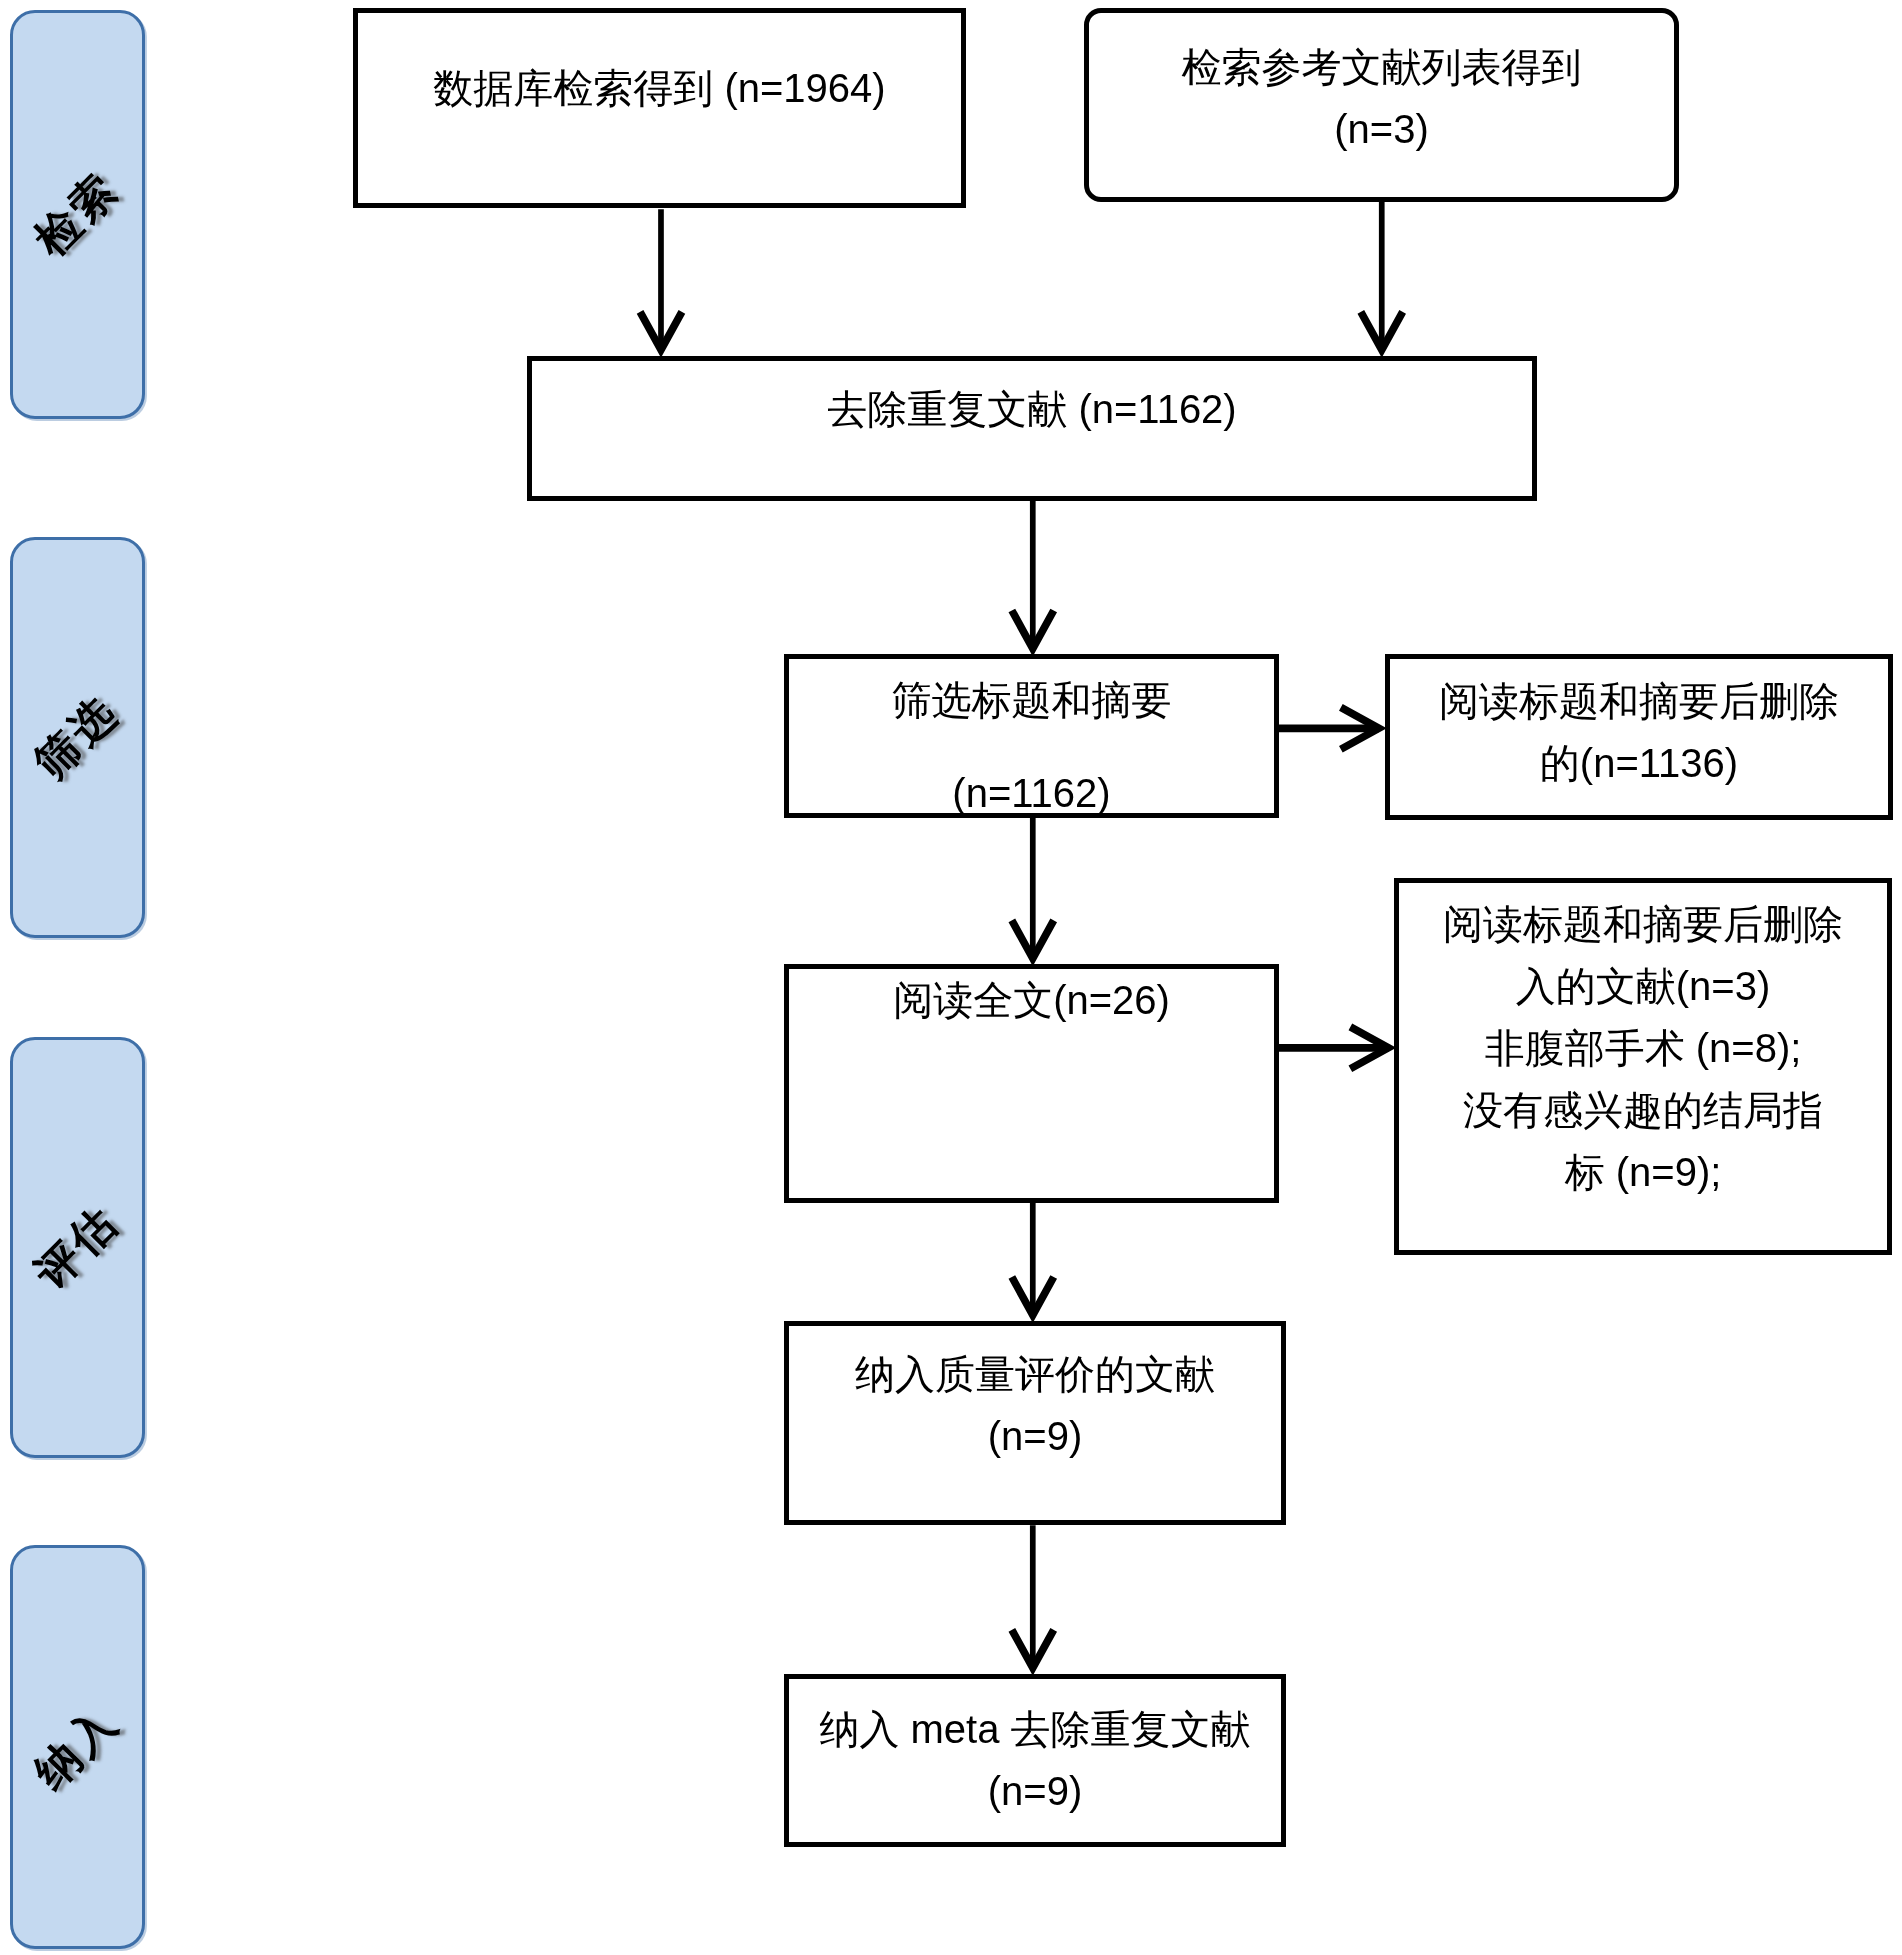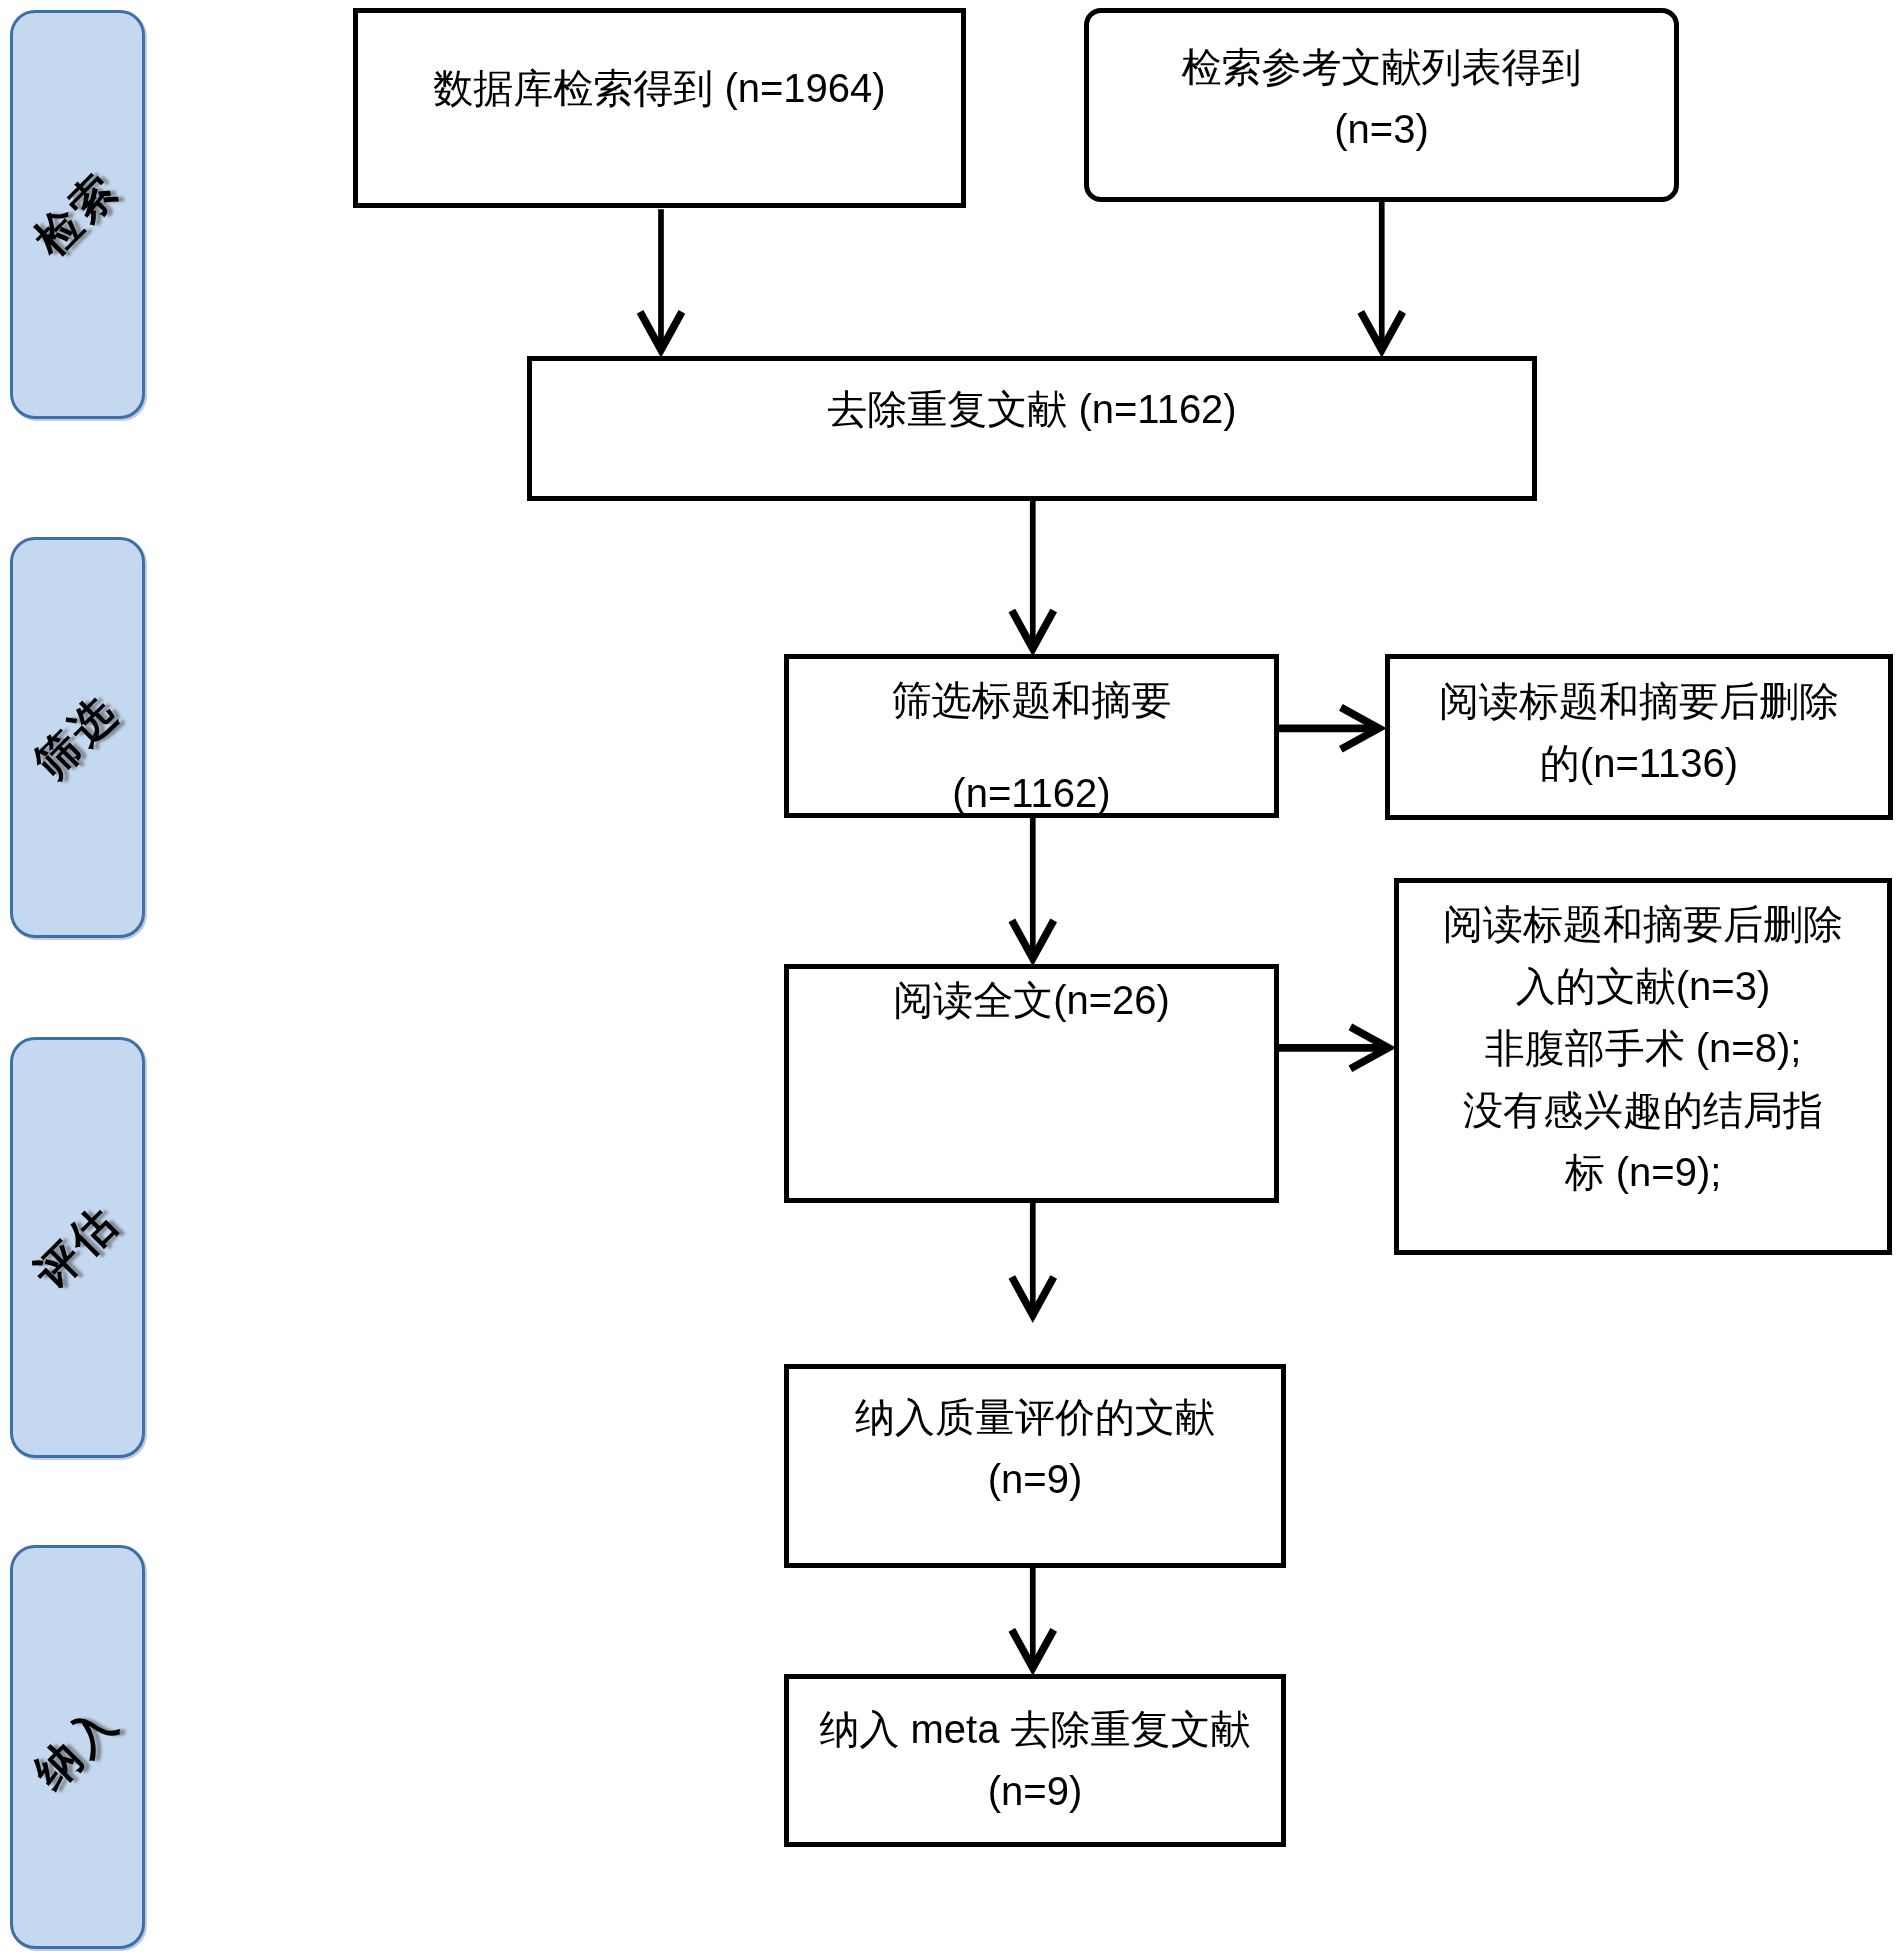--- a/index.html
+++ b/index.html
@@ -62,21 +62,21 @@
     line-height: 1.55;
   }
   .box .line { white-space: nowrap; }
   #box-db        { left: 353px;  top: 7.6px;    width: 613px;  height: 200px; padding-top: 44px; }
   #box-ref       { left: 1084px; top: 7.6px;    width: 595px;  height: 194px; padding-top: 23px; border-radius: 17px; }
   #box-dedup     { left: 527px;  top: 356px;  width: 1010px; height: 145px; padding-top: 17px; }
   #box-screen    { left: 784px;  top: 654px;  width: 495px;  height: 164px; padding-top: 9.5px; gap: 31px; }
   #box-removed   { left: 1385px; top: 654px;  width: 508px;  height: 166px; padding-top: 11.4px; }
   #box-fulltext  { left: 784px;  top: 964px; width: 495px;  height: 239px; justify-content: flex-start; padding-top: 0; }
   #box-excluded  { left: 1394px; top: 878px;  width: 498px;  height: 377px; padding-top: 9.5px; }
-  #box-quality   { left: 784px;  top: 1321px; width: 502px;  height: 204px; padding-top: 17px; margin-top: 43px; }
+  #box-quality   { left: 784px;  top: 1321px; width: 502px;  height: 204px; padding-top: 17px; }
   #box-meta      { left: 784px;  top: 1674px; width: 502px;  height: 173px; padding-top: 19px; }
 </style>
 </head>
 <body>
 
 <div class="canvas">
 
   <svg class="arrows" viewBox="0 0 2000 2056" xmlns="http://www.w3.org/2000/svg">
     <defs>
       <marker id="ah" markerUnits="userSpaceOnUse" markerWidth="60" markerHeight="60" viewBox="0 0 60 60" refX="50" refY="30" orient="auto">

